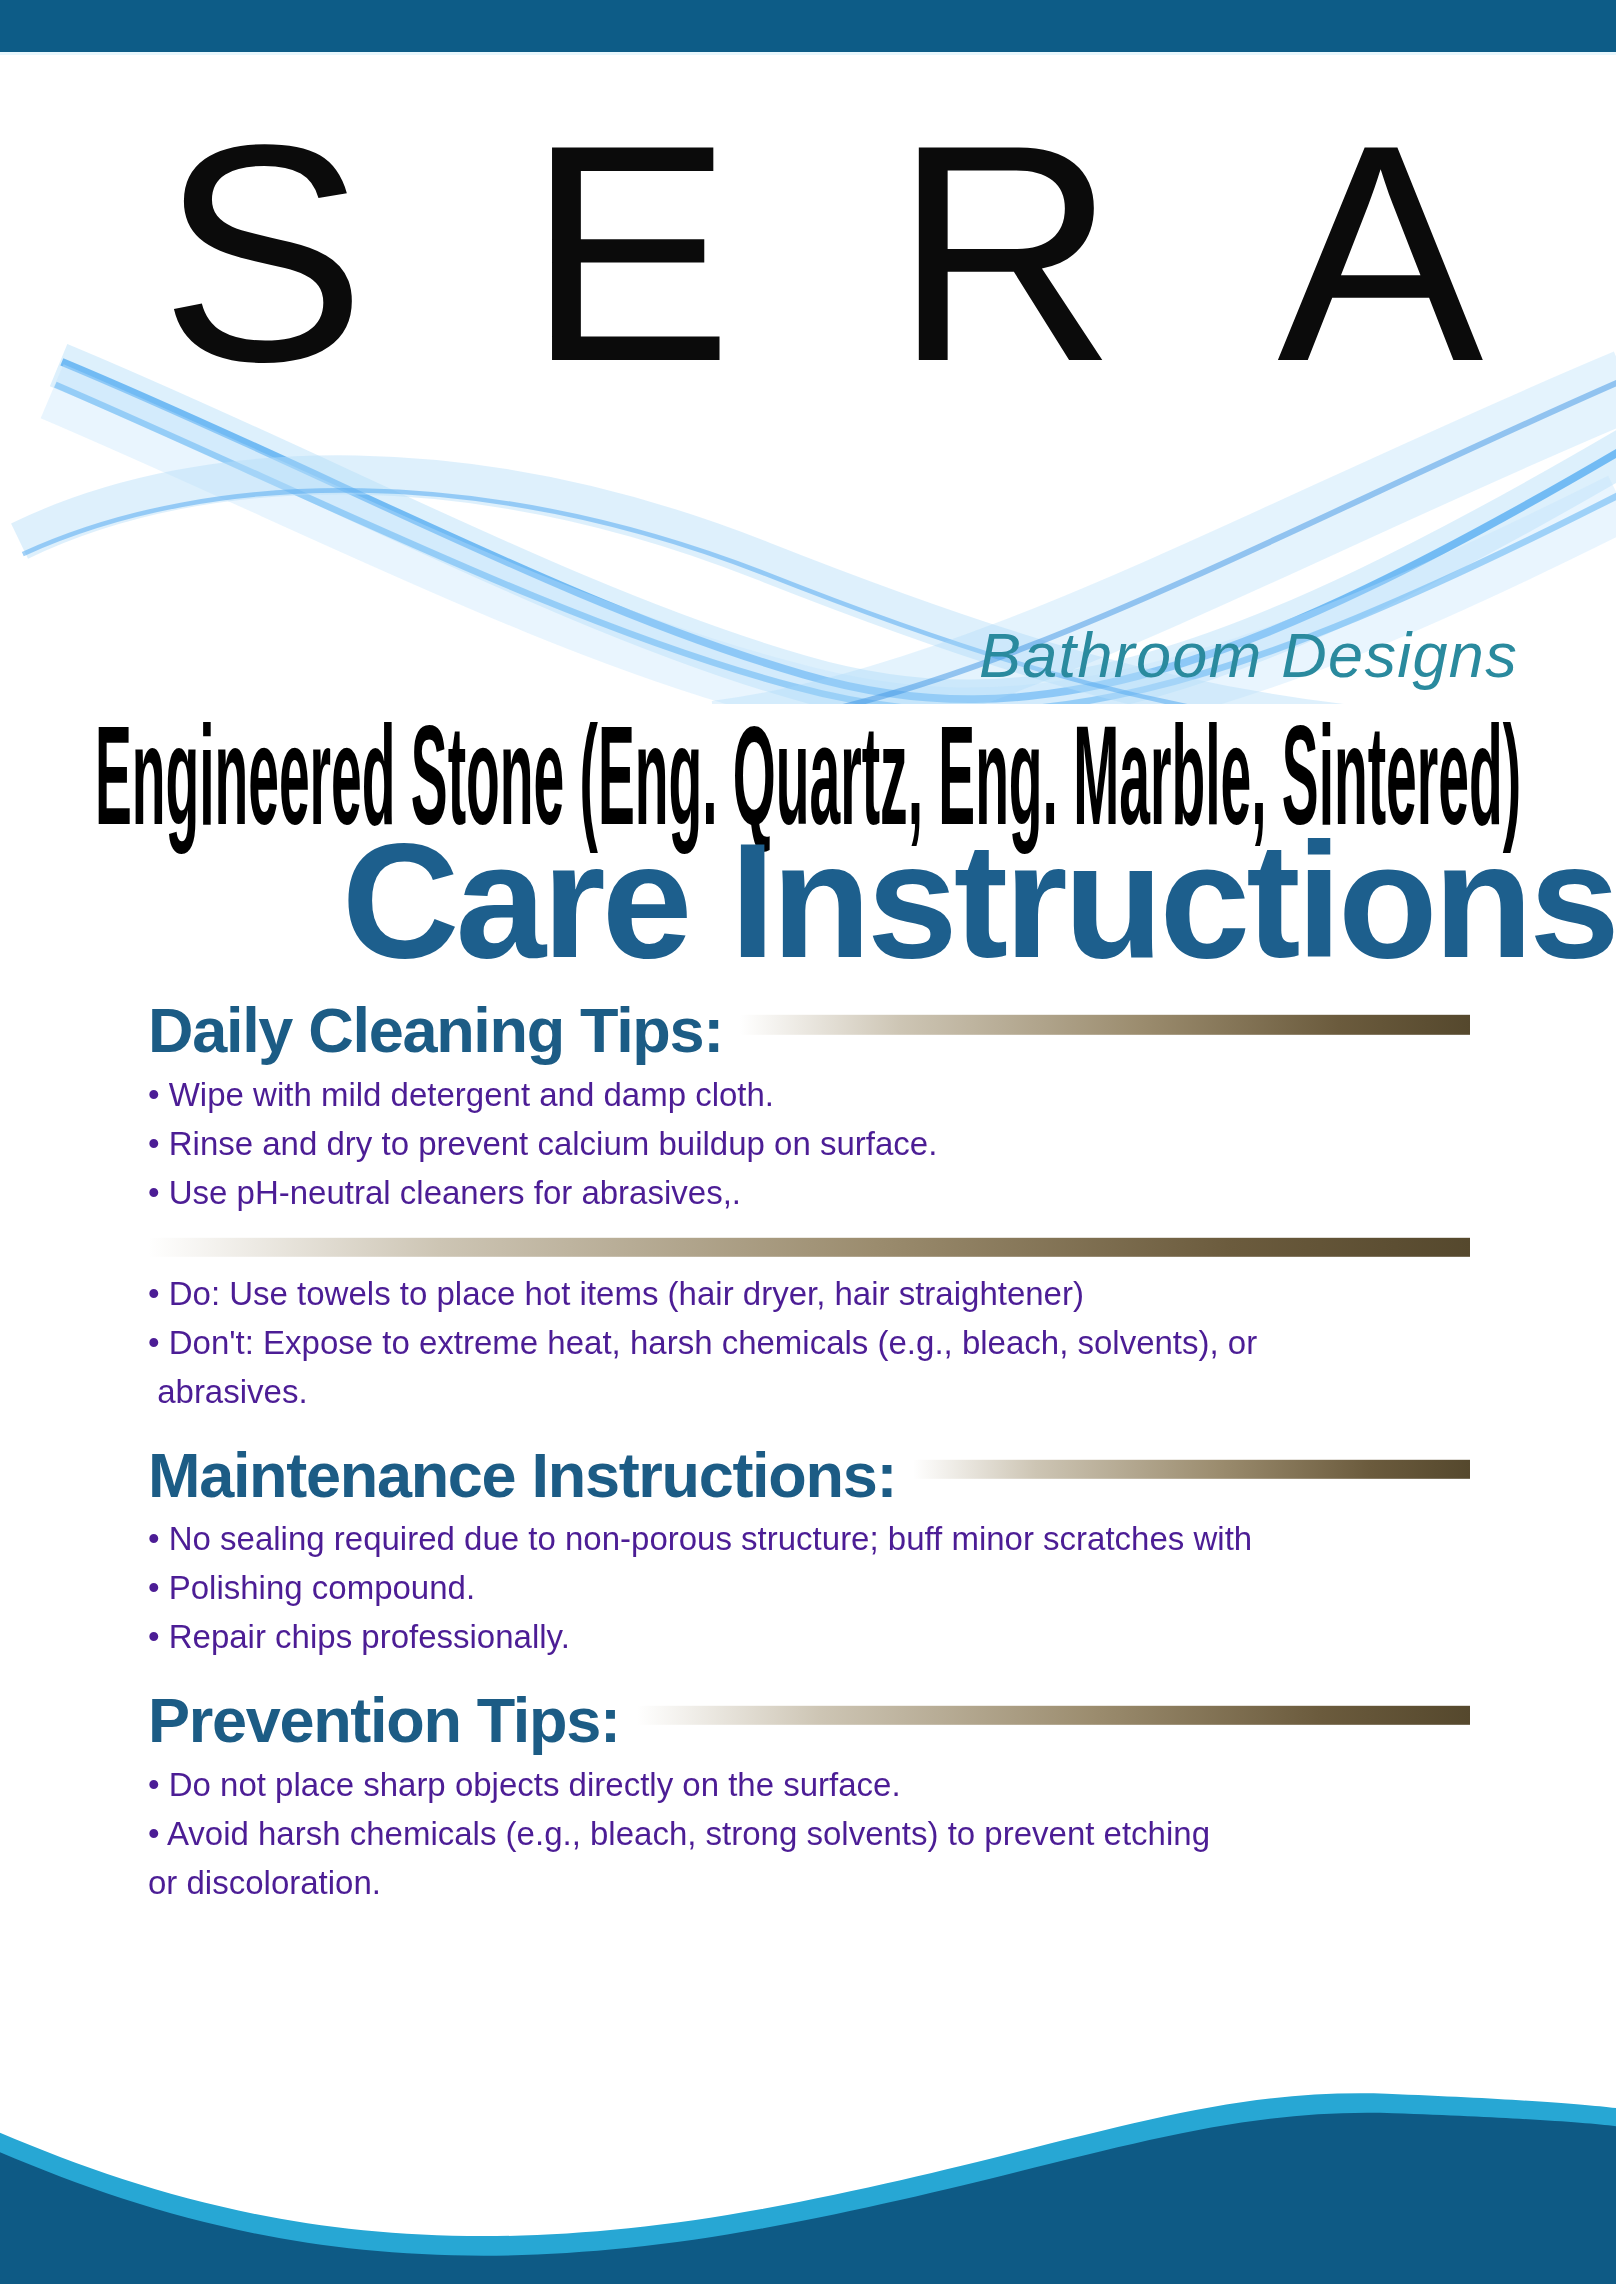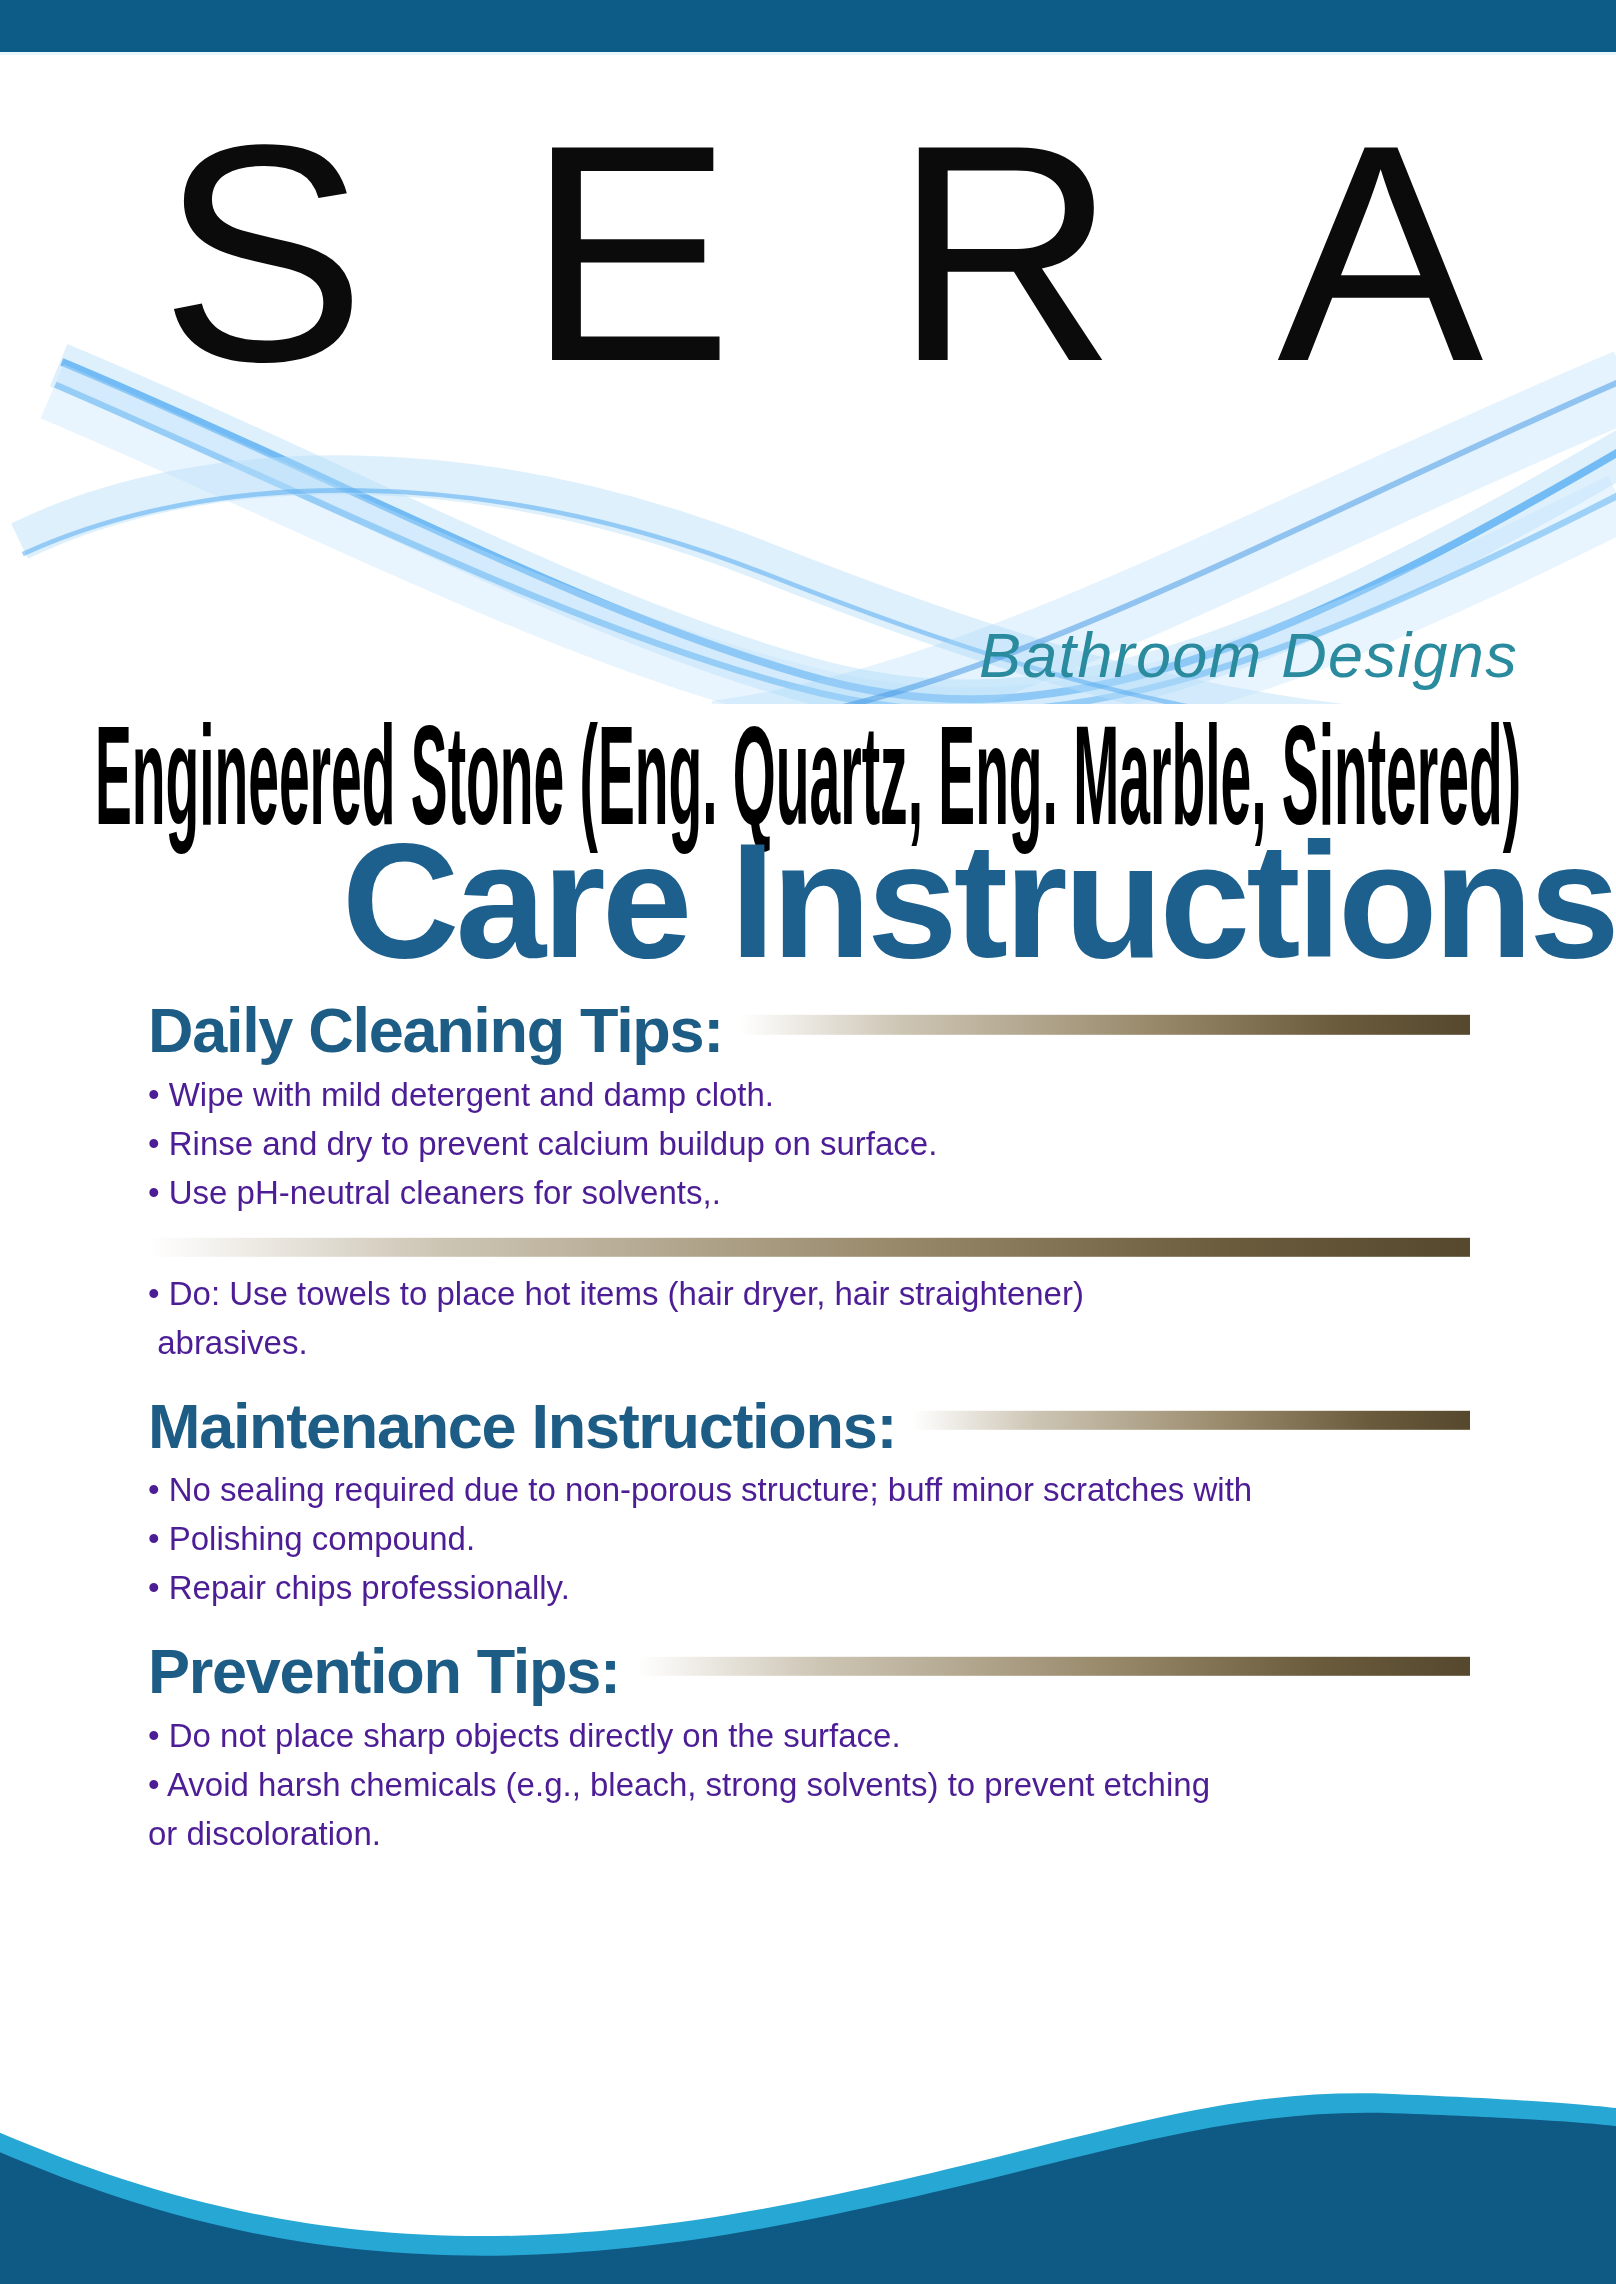--- a/index.html
+++ b/index.html
@@ -79,31 +79,32 @@
 
   <div class="section">
     <div class="sec-head">
       <h3 class="sec-title">Daily Cleaning Tips:</h3>
       <div class="rule"></div>
     </div>
     <div class="lines">
 
     <div class="line">• Wipe with mild detergent and damp cloth.</div>
         <div class="line">• Rinse and dry to prevent calcium buildup on surface.</div>
-        <div class="line">• Use pH-neutral cleaners for solvents,.</div>
+        <div class="line">• Use pH-neutral cleaners for abrasives,.</div>
       </div>
   </div>
 
   <div class="section">
     <div class="sec-head">
       <div class="rule"></div>
     </div>
     <div class="lines">
 
     <div class="line">• Do: Use towels to place hot items (hair dryer, hair straightener)</div>
+        <div class="line">• Don't: Expose to extreme heat, harsh chemicals (e.g., bleach, solvents), or</div>
         <div class="line"> abrasives.</div>
       </div>
   </div>
 
   <div class="section">
     <div class="sec-head">
       <h3 class="sec-title">Maintenance Instructions:</h3>
       <div class="rule"></div>
     </div>
     <div class="lines">

